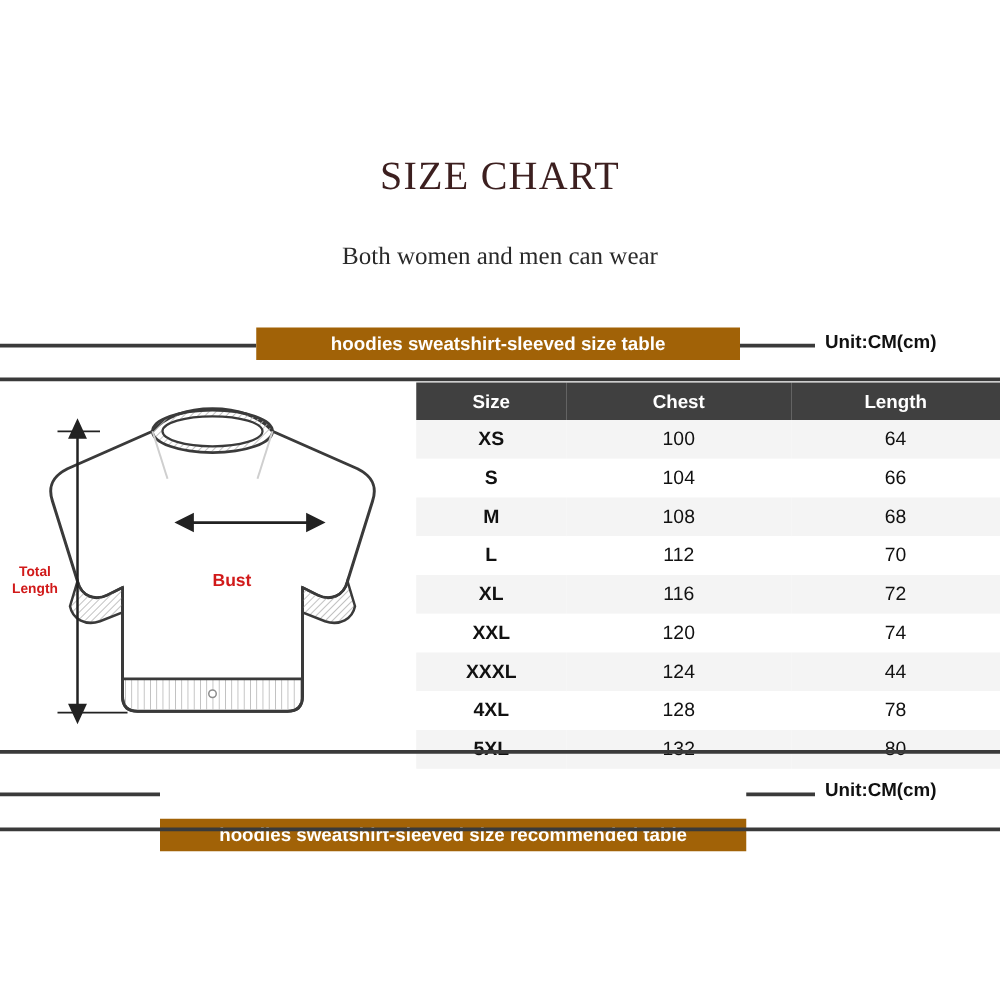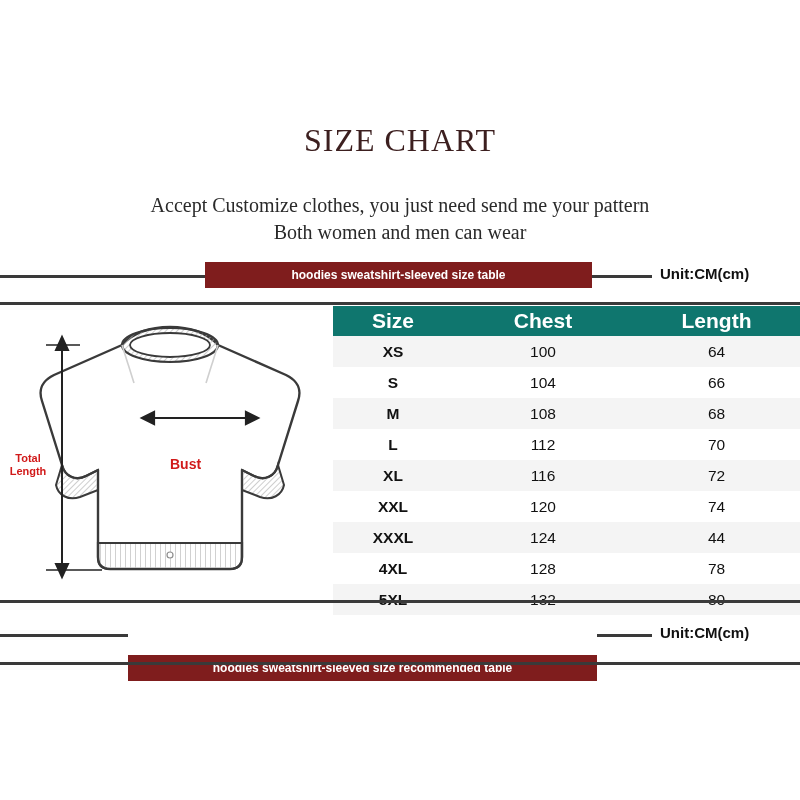--- a/index.html
+++ b/index.html
@@ -52,23 +52,23 @@
   .band-rule {
     position: absolute;
     height: 3px;
     background: #3a3a3a;
   }
   .rule-top-left  { top: 275px; left: 0;   width: 205px; }
   .rule-top-right { top: 275px; left: 592px; width: 60px; }
 
   .pill {
     position: absolute;
-    background: #7f1d1d;
+    background: #a16207;
     color: #ffffff;
-    font-size: 12px;
+    font-size: 15px;
     font-weight: bold;
     display: flex;
     align-items: center;
     justify-content: center;
   }
   .pill-top {
     top: 262px;
     left: 205px;
     width: 387px;
     height: 26px;
@@ -135,24 +135,24 @@
   }
   table.size-table th,
   table.size-table td {
     height: 31px;
     text-align: center;
     font-size: 15.5px;
     color: #111;
     padding: 0;
   }
   table.size-table thead th {
-    background: #0f766e;
+    background: #404040;
     color: #ffffff;
     font-weight: bold;
-    font-size: 21px;
+    font-size: 15px;
     height: 30px;
   }
   table.size-table tbody tr:nth-child(odd)  td { background: #f4f4f4; }
   table.size-table tbody tr:nth-child(even) td { background: #ffffff; }
   table.size-table td.col-size { width: 120px; font-weight: bold; }
   table.size-table td.col-chest { width: 180px; }
   table.size-table td.col-length { width: 167px; }
   table.size-table th.col-size { width: 120px; }
   table.size-table th.col-chest { width: 180px; }
   table.size-table th.col-length { width: 167px; }
@@ -178,21 +178,20 @@
   .mid-rule-footer { top: 662px; }
 </style>
 </head>
 <body>
 
 <div class="page">
 
   <div class="title">SIZE CHART</div>
 
   <div class="subtitle">
-    <span>Accept Customize clothes, you just need send me your pattern</span>
     <span class="line2">Both women and men can wear</span>
   </div>
 
   <div class="band-rule rule-top-left"></div>
   <div class="band-rule rule-top-right"></div>
   <div class="pill pill-top">hoodies sweatshirt-sleeved size  table</div>
   <div class="unit-top">Unit:CM(cm)</div>
 
   <div class="mid-rule mid-rule-top"></div>
 

